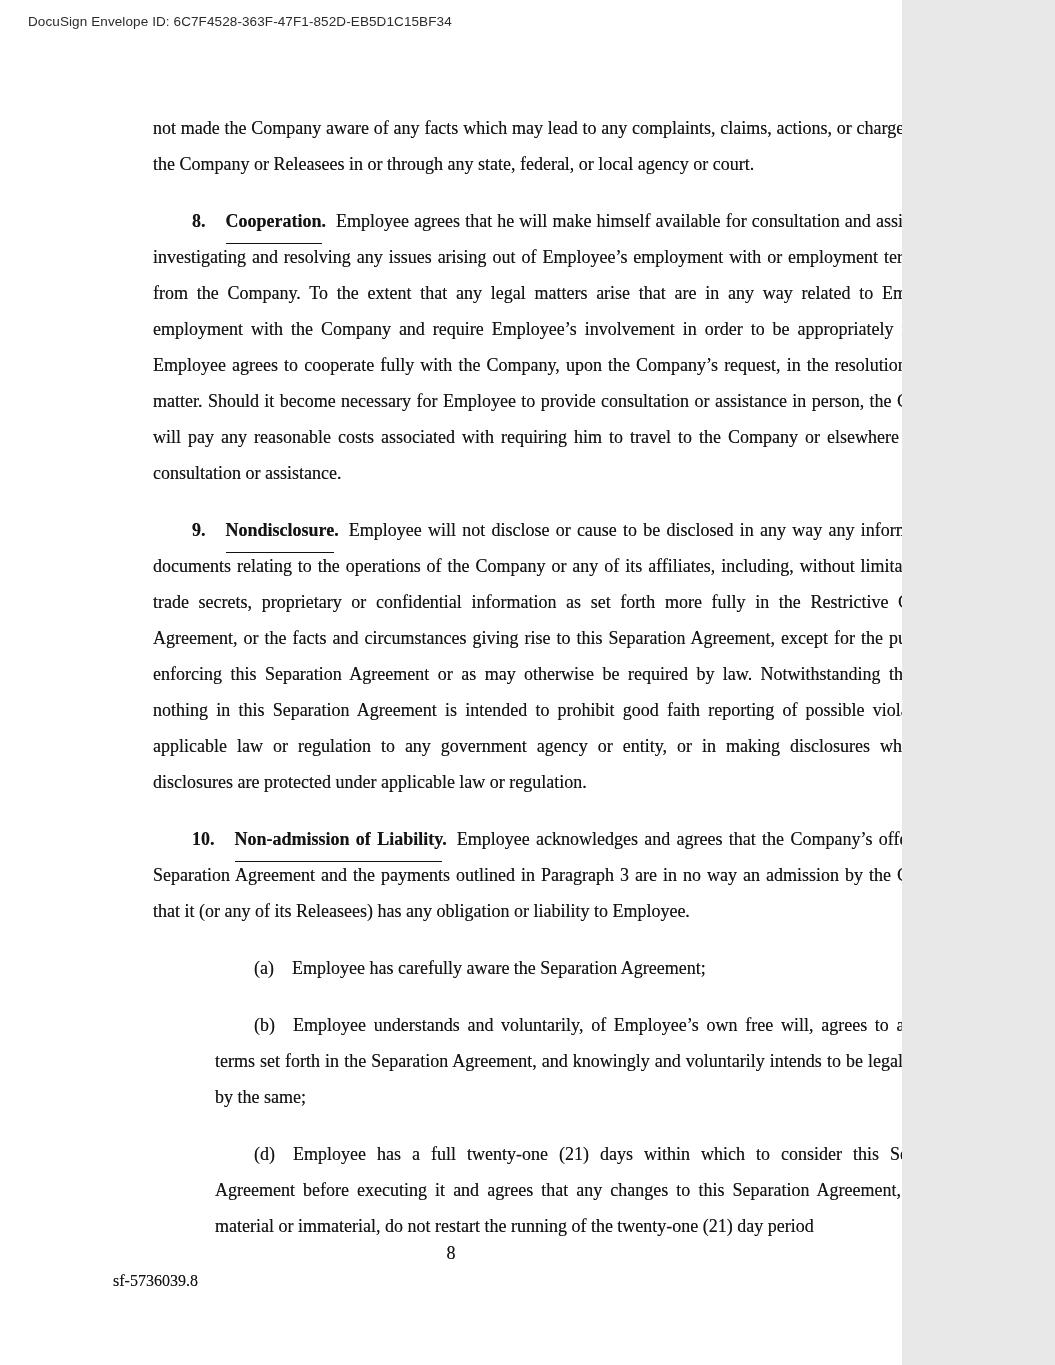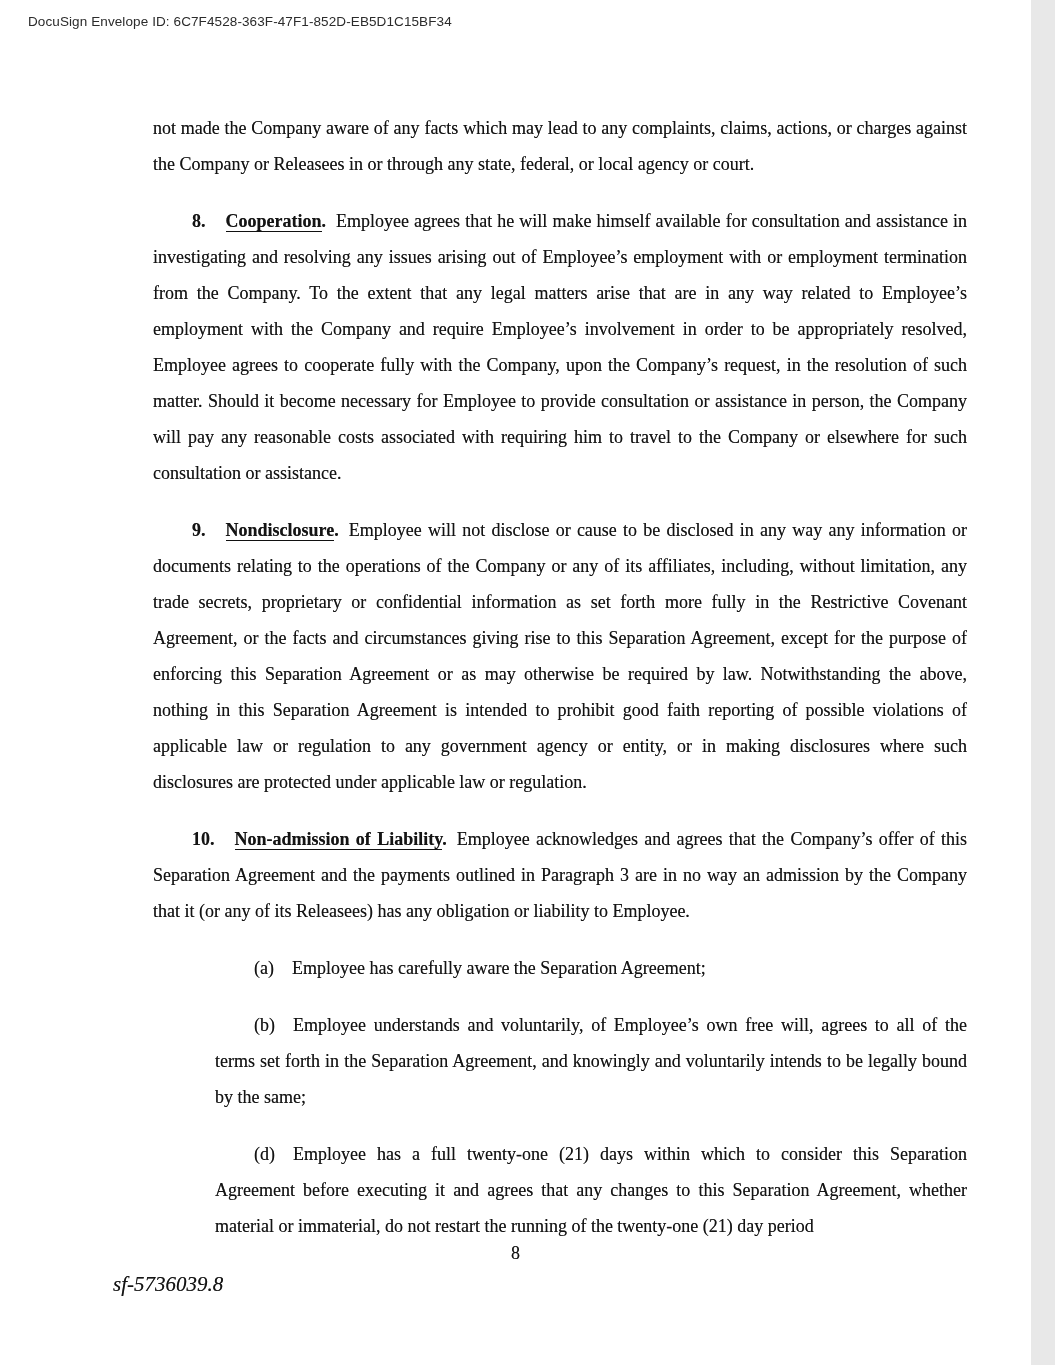--- a/index.html
+++ b/index.html
@@ -1,18 +1,18 @@
 <!DOCTYPE html>
 <html><head>
 <meta charset="utf-8">
 <style>
   html,body{margin:0;padding:0;background:#e8e8e8;}
   .page{
     position:relative;
-    width:1031px;height:1365px;
+    width:902px;height:1365px;
     background:#ffffff;
     overflow:hidden;
     font-family:"Liberation Serif","DejaVu Serif",serif;
     color:#141414;
   }
   .docusign-stamp{
     position:absolute;left:28px;top:14px;
     font-family:"Liberation Sans","DejaVu Sans",sans-serif;
     font-size:13.5px;color:#2b2b2b;letter-spacing:0.1px;
     white-space:nowrap;
@@ -25,42 +25,41 @@
   }
   .para{
     margin:0 0 21px 0;
     text-align:justify;
   }
   .para.numbered{text-indent:39px;}
   .num{font-weight:700;}
   .head{
     font-weight:700;
     border-bottom:1.8px solid #111;
-    padding-bottom:0px;
+    padding-bottom:12px;
   }
   .dot{font-weight:700;}
   .sp{display:inline-block;height:1px;vertical-align:baseline;}
   .sp-tab{width:20px;}
   .sp-gap{width:10px;}
   .sp-sub{width:18px;}
   .subitem{
     margin:0 0 21px 62px;
     text-indent:39px;
     text-align:justify;
   }
   .page-number{
     position:absolute;left:0;right:0;top:1243px;
     text-align:center;font-size:18px;
     text-shadow:0 0 0.4px rgba(0,0,0,0.55);
   }
   .doc-ref{
     position:absolute;left:113px;top:1272px;
-    font-size:21px;
+    font-size:16px;
     text-shadow:0 0 0.4px rgba(0,0,0,0.55);
-    font-style:italic;
   }
 </style>
 </head>
 <body>
 
 <div class="page">
 
   <div class="docusign-stamp">DocuSign Envelope ID: 6C7F4528-363F-47F1-852D-EB5D1C15BF34</div>
 
   <div class="content">

